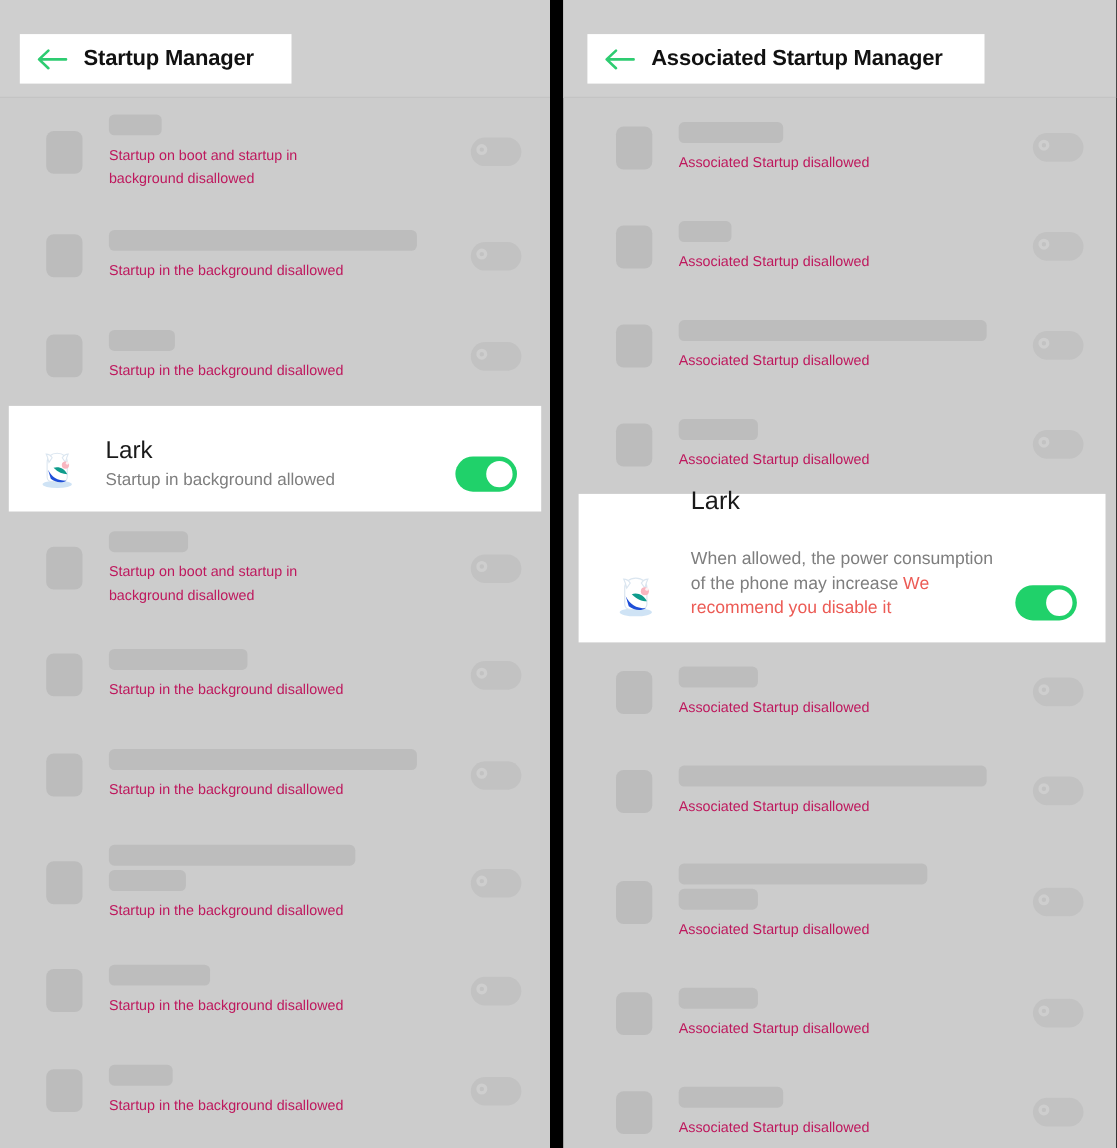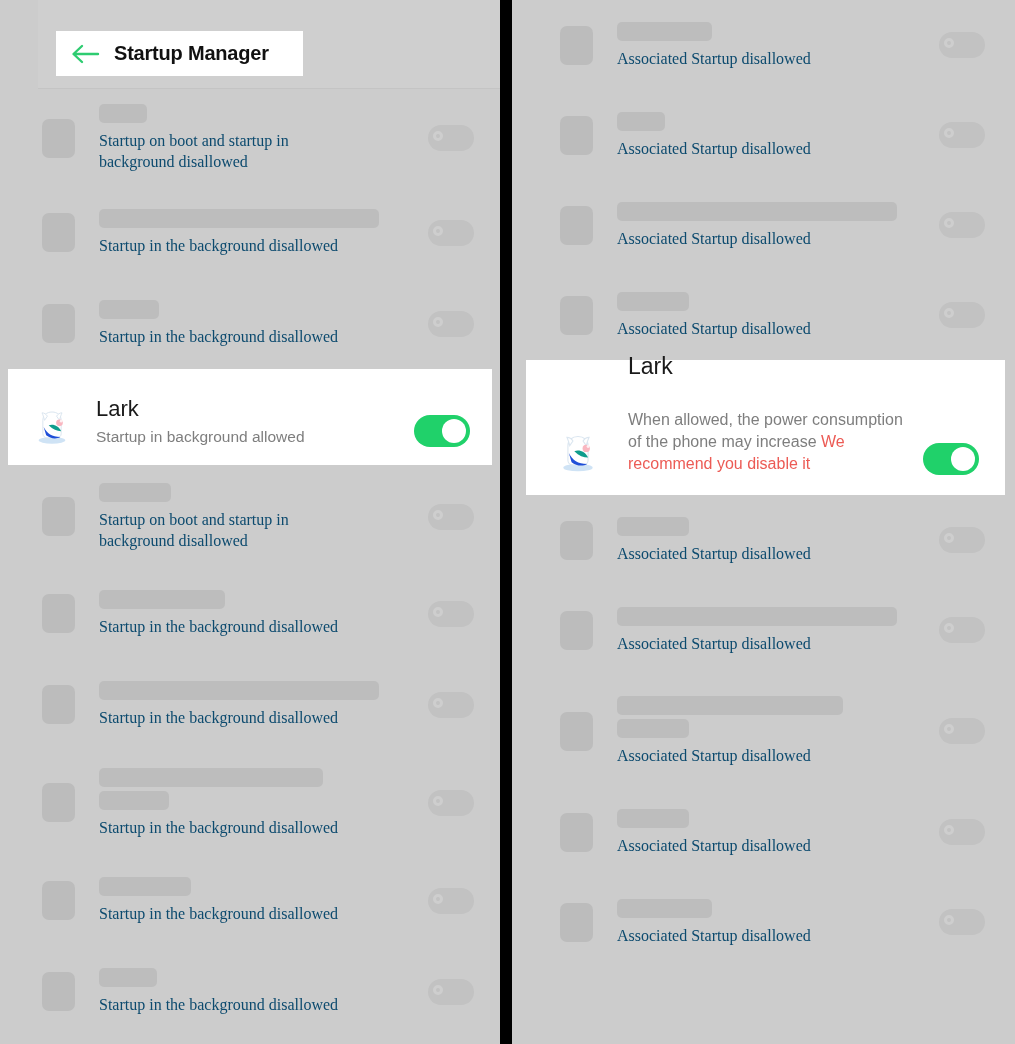--- a/index.html
+++ b/index.html
@@ -32,21 +32,20 @@
   .panel-left  { width: 500px; }
   .divider     { width: 12px; background: #000000; height: 1044px; flex: 0 0 12px; }
   .panel-right { width: 503px; }
 
   
   .header-zone {
     position: relative;
     height: 88px;
     background: #cfcfcf;
     border-bottom: 1px solid #c4c4c4;
-    margin-left: 38px;
   }
   .header-card {
     position: absolute;
     top: 31px;
     left: 18px;
     height: 45px;
     background: #ffffff;
     display: flex;
     align-items: center;
     padding: 0 20px 0 14px;
@@ -105,26 +104,25 @@
 
   .name-redact {
     height: 19px;
     border-radius: 5px;
     background: #bdbdbd;
     margin-bottom: 7px;
   }
   .name-redact.r2 { margin-bottom: 4px; }
 
   .status-text {
-    font-size: 16px;
+    font-size: 13px;
     line-height: 21px;
-    color: #0c4a6e;
+    color: #be185d;
     white-space: pre-line;
     filter: blur(0.35px);
-    font-family: Liberation Serif, serif;
   }
 
   
   .toggle-off {
     position: relative;
     width: 46px;
     height: 26px;
     border-radius: 13px;
     background: #c2c2c2;
     flex: 0 0 46px;
@@ -320,20 +318,30 @@
         <div class="toggle-off"></div>
       </div>
 
     </div>
   </div>
 
   <div class="divider"></div>
 
   <div class="panel panel-right">
 
+    <div class="header-zone">
+      <div class="header-card" style="left:22px;width:361px;">
+        <span class="back-arrow">
+          <svg viewBox="0 0 30 22" width="30" height="22" aria-hidden="true">
+            <path d="M28 11 H4 M12 3 L3.5 11 L12 19" fill="none" stroke="#2ecc71" stroke-width="2.4" stroke-linecap="round" stroke-linejoin="round"></path>
+          </svg>
+        </span>
+        <span class="header-title">Associated Startup Manager</span>
+      </div>
+    </div>
 
     <div class="list">
 
       <div class="row blurred" style="height:90px;">
         <div class="app-icon-redacted"></div>
         <div class="row-body">
           <div class="name-redact" style="width:95px;"></div>
           <div class="status-text">Associated Startup disallowed</div>
         </div>
         <div class="toggle-off"></div>

